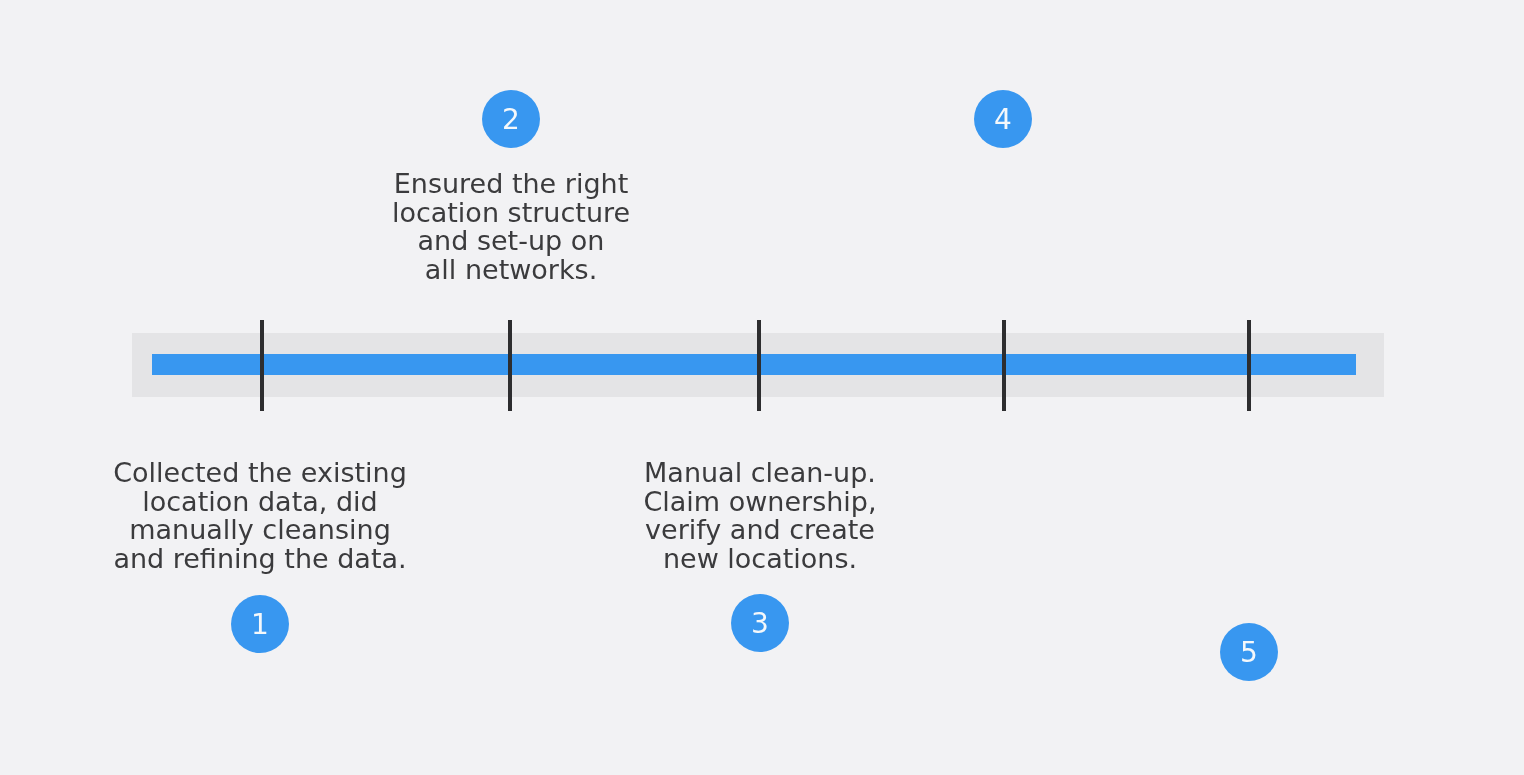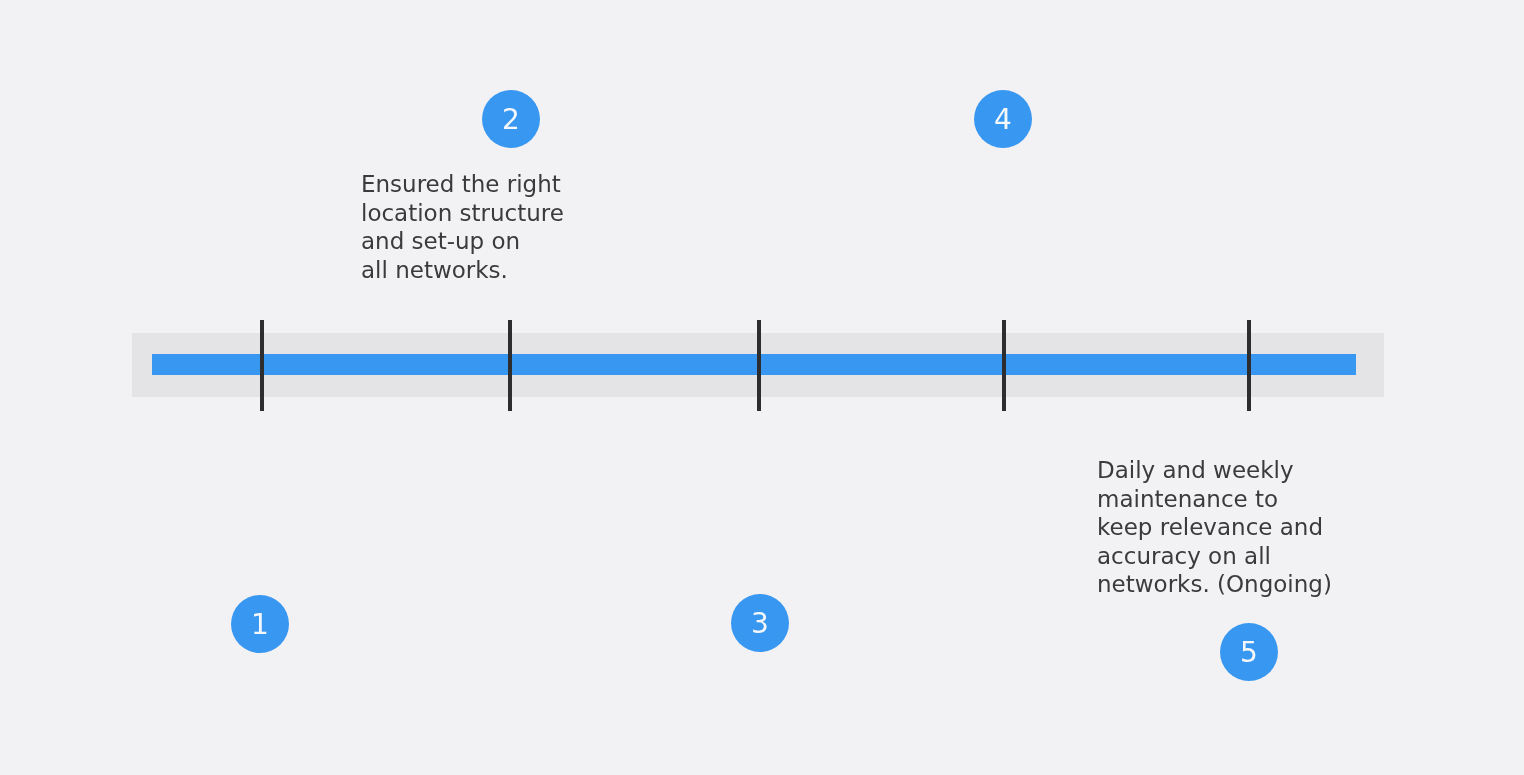--- a/index.html
+++ b/index.html
@@ -31,23 +31,23 @@
   }
   .tick.t1 { left: 260px; }
   .tick.t2 { left: 508px; }
   .tick.t3 { left: 757px; }
   .tick.t4 { left: 1002px; }
   .tick.t5 { left: 1247px; }
 
   .step-text {
     position: absolute;
     width: 300px;
-    text-align: left;
+    text-align: center;
     color: #3b3b3d;
-    font-size: 23px;
+    font-size: 27px;
     line-height: 28.5px;
     white-space: pre-line;
   }
   .s1-text { left: 110px;  top: 459px; }
   .s2-text { left: 361px;  top: 170px; }
   .s3-text { left: 610px;  top: 459px; }
   .s4-text { left: 854px;  top: 170px; }
   .s5-text { left: 1097px; top: 456px; }
 
   .step-circle {
@@ -74,42 +74,45 @@
 
   <div class="track"></div>
   <div class="bar"></div>
 
   <div class="tick t1"></div>
   <div class="tick t2"></div>
   <div class="tick t3"></div>
   <div class="tick t4"></div>
   <div class="tick t5"></div>
 
+  <div class="step-text s1-text">Collected the existing
+location data, did
+manually cleansing
+and refining the data.</div>
   <div class="step-circle s1-circle">
     <span>1</span>
   </div>
 
   <div class="step-text s2-text">Ensured the right
 location structure
 and set-up on
 all networks.</div>
   <div class="step-circle s2-circle">
     <span>2</span>
   </div>
 
+  <div class="step-text s3-text">Manual clean-up.
+Claim ownership,
+verify and create
+new locations.</div>
   <div class="step-circle s3-circle">
     <span>3</span>
   </div>
 
   <div class="step-circle s4-circle">
     <span>4</span>
   </div>
 
-  <div class="step-text s5-text">Daily and weekly
-maintenance to
-keep relevance and
-accuracy on all
-networks. (Ongoing)</div>
   <div class="step-circle s5-circle">
     <span>5</span>
   </div>
 
 </div>
 
 </body></html>

